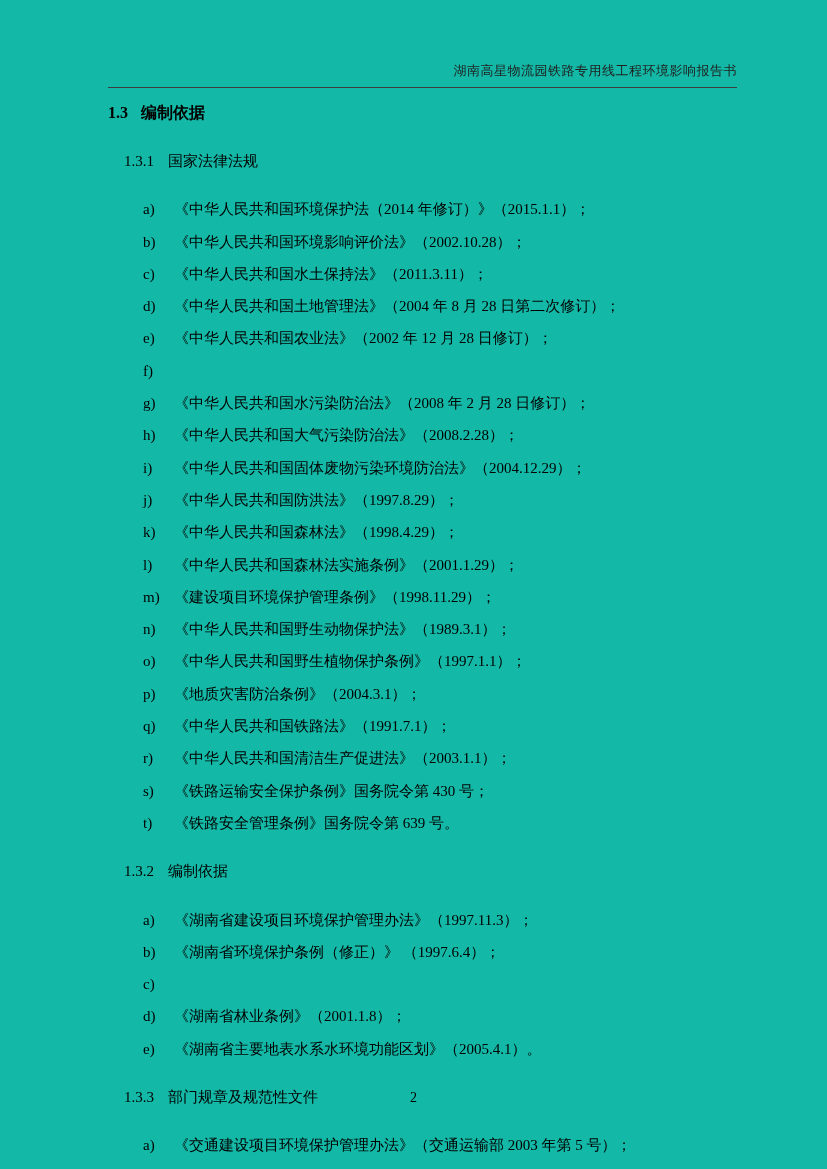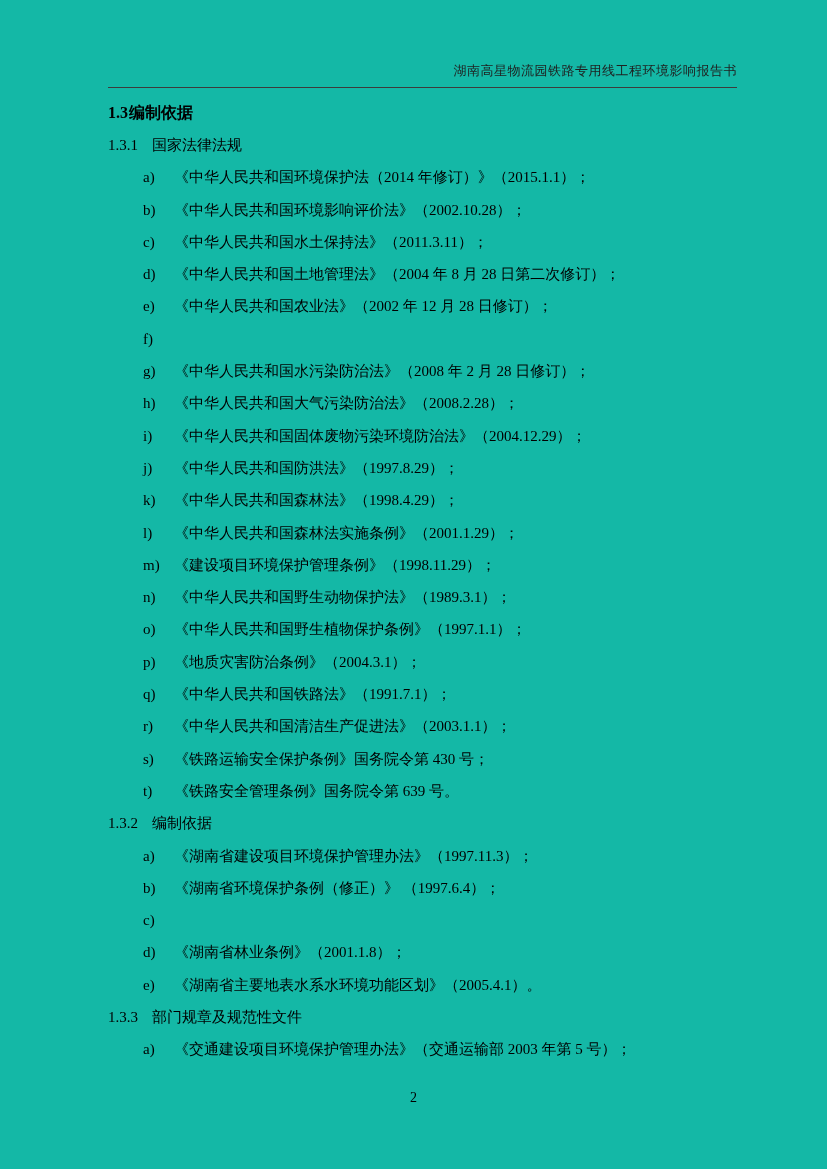--- a/index.html
+++ b/index.html
@@ -35,23 +35,23 @@
     left: 108px;
     top: 96px;
     width: 660px;
   }
   .section-title {
     margin: 0;
     font-size: 16px;
     font-weight: bold;
     line-height: 33px;
   }
-  .section-title .sec-num { margin-right: 1px; }
+  .section-title .sec-num { margin-right: 13px; }
   .subsection-heading {
-    margin: 0;
+    margin: 16px;
     font-size: 15px;
     font-weight: normal;
     line-height: 32.3px;
   }
   .subsection-heading .ss-num { margin-right: 14px; }
   .law-item {
     display: flex;
     font-size: 15px;
     line-height: 32.3px;
   }

